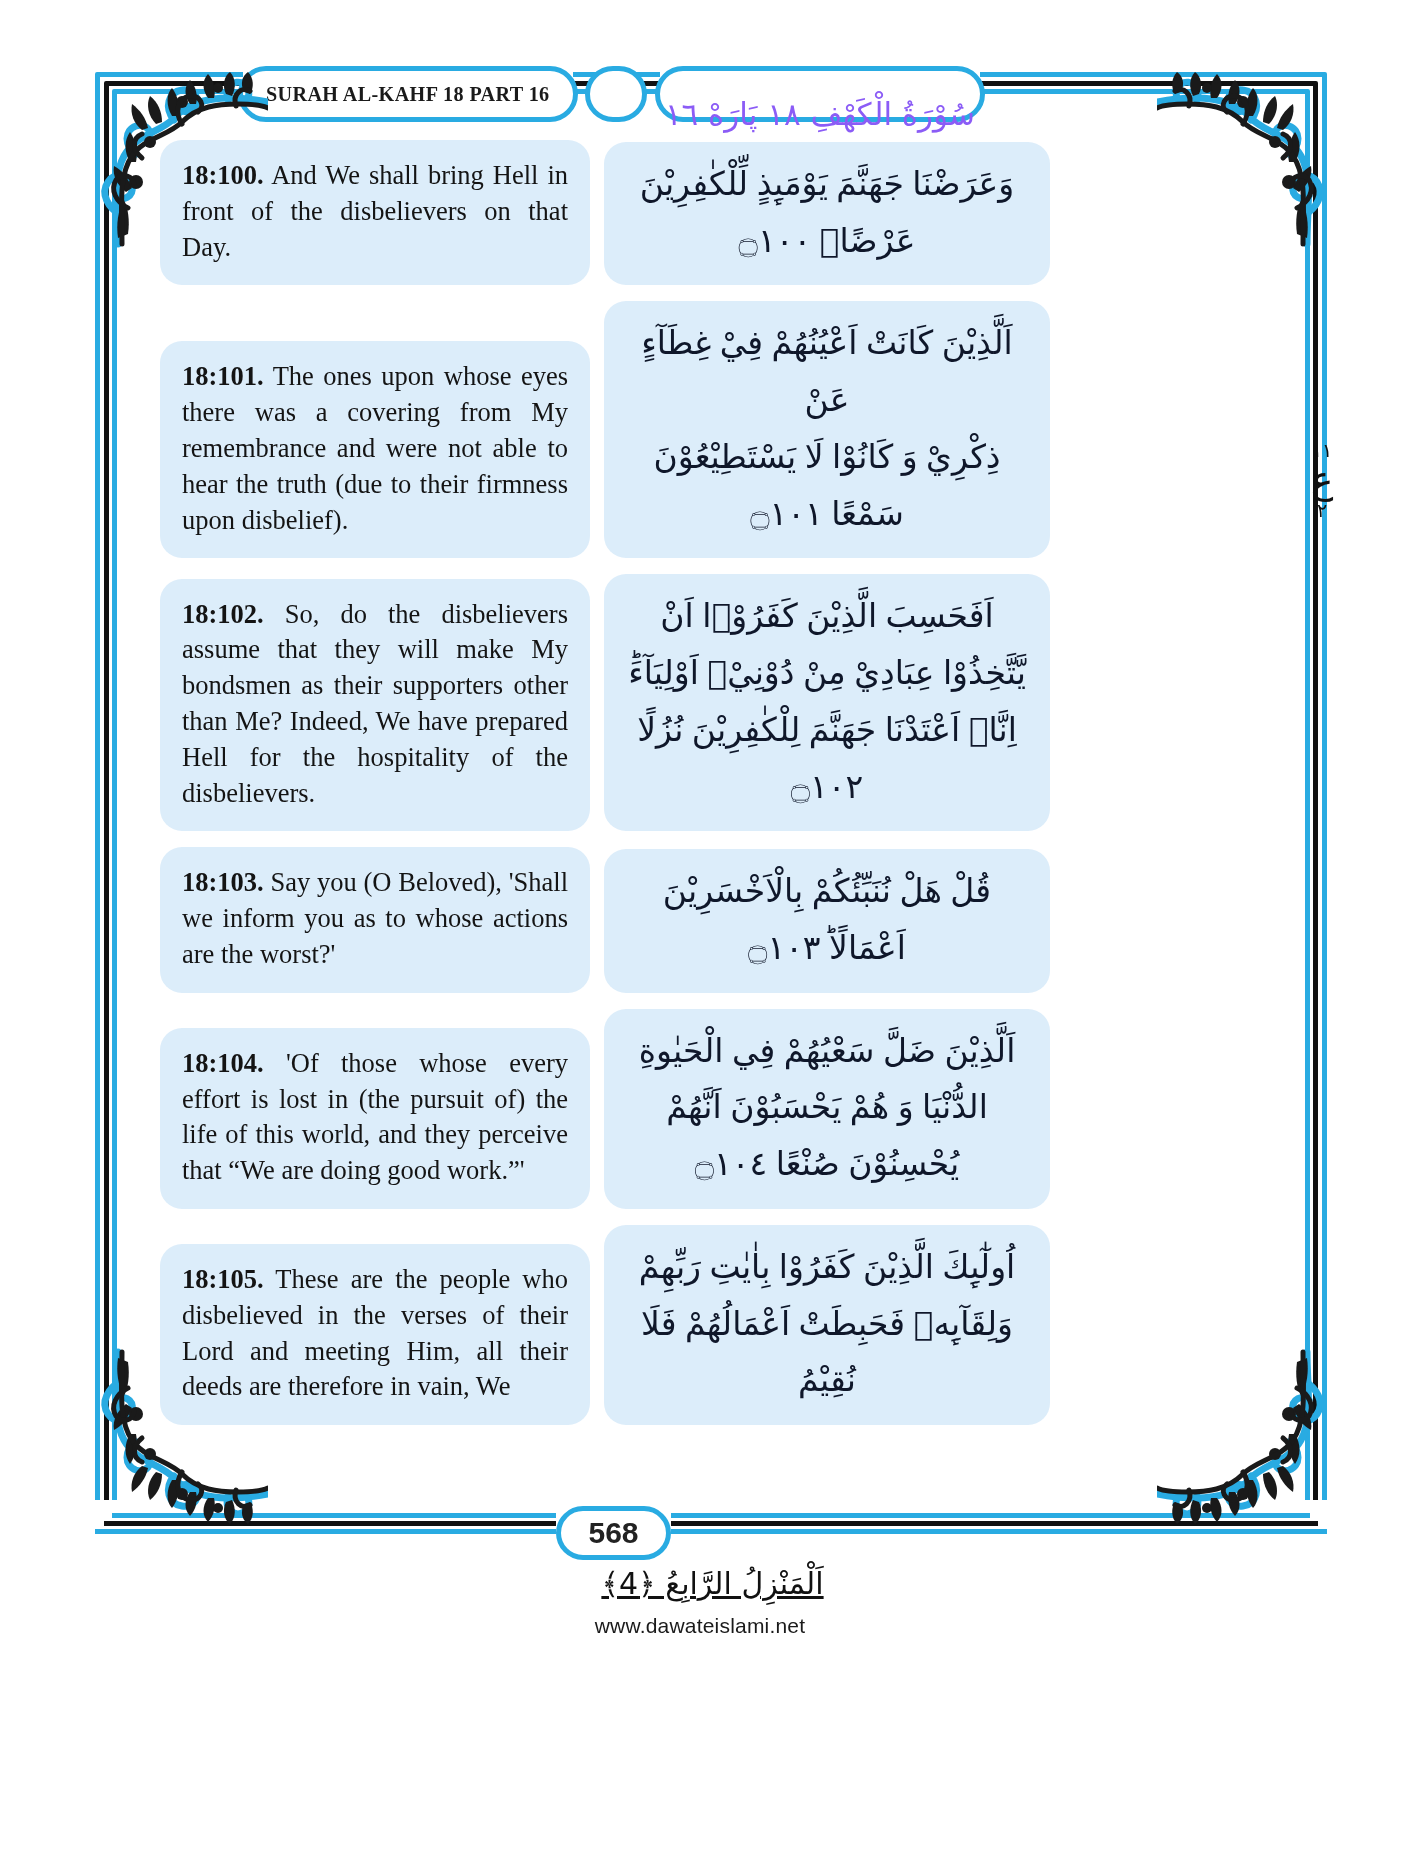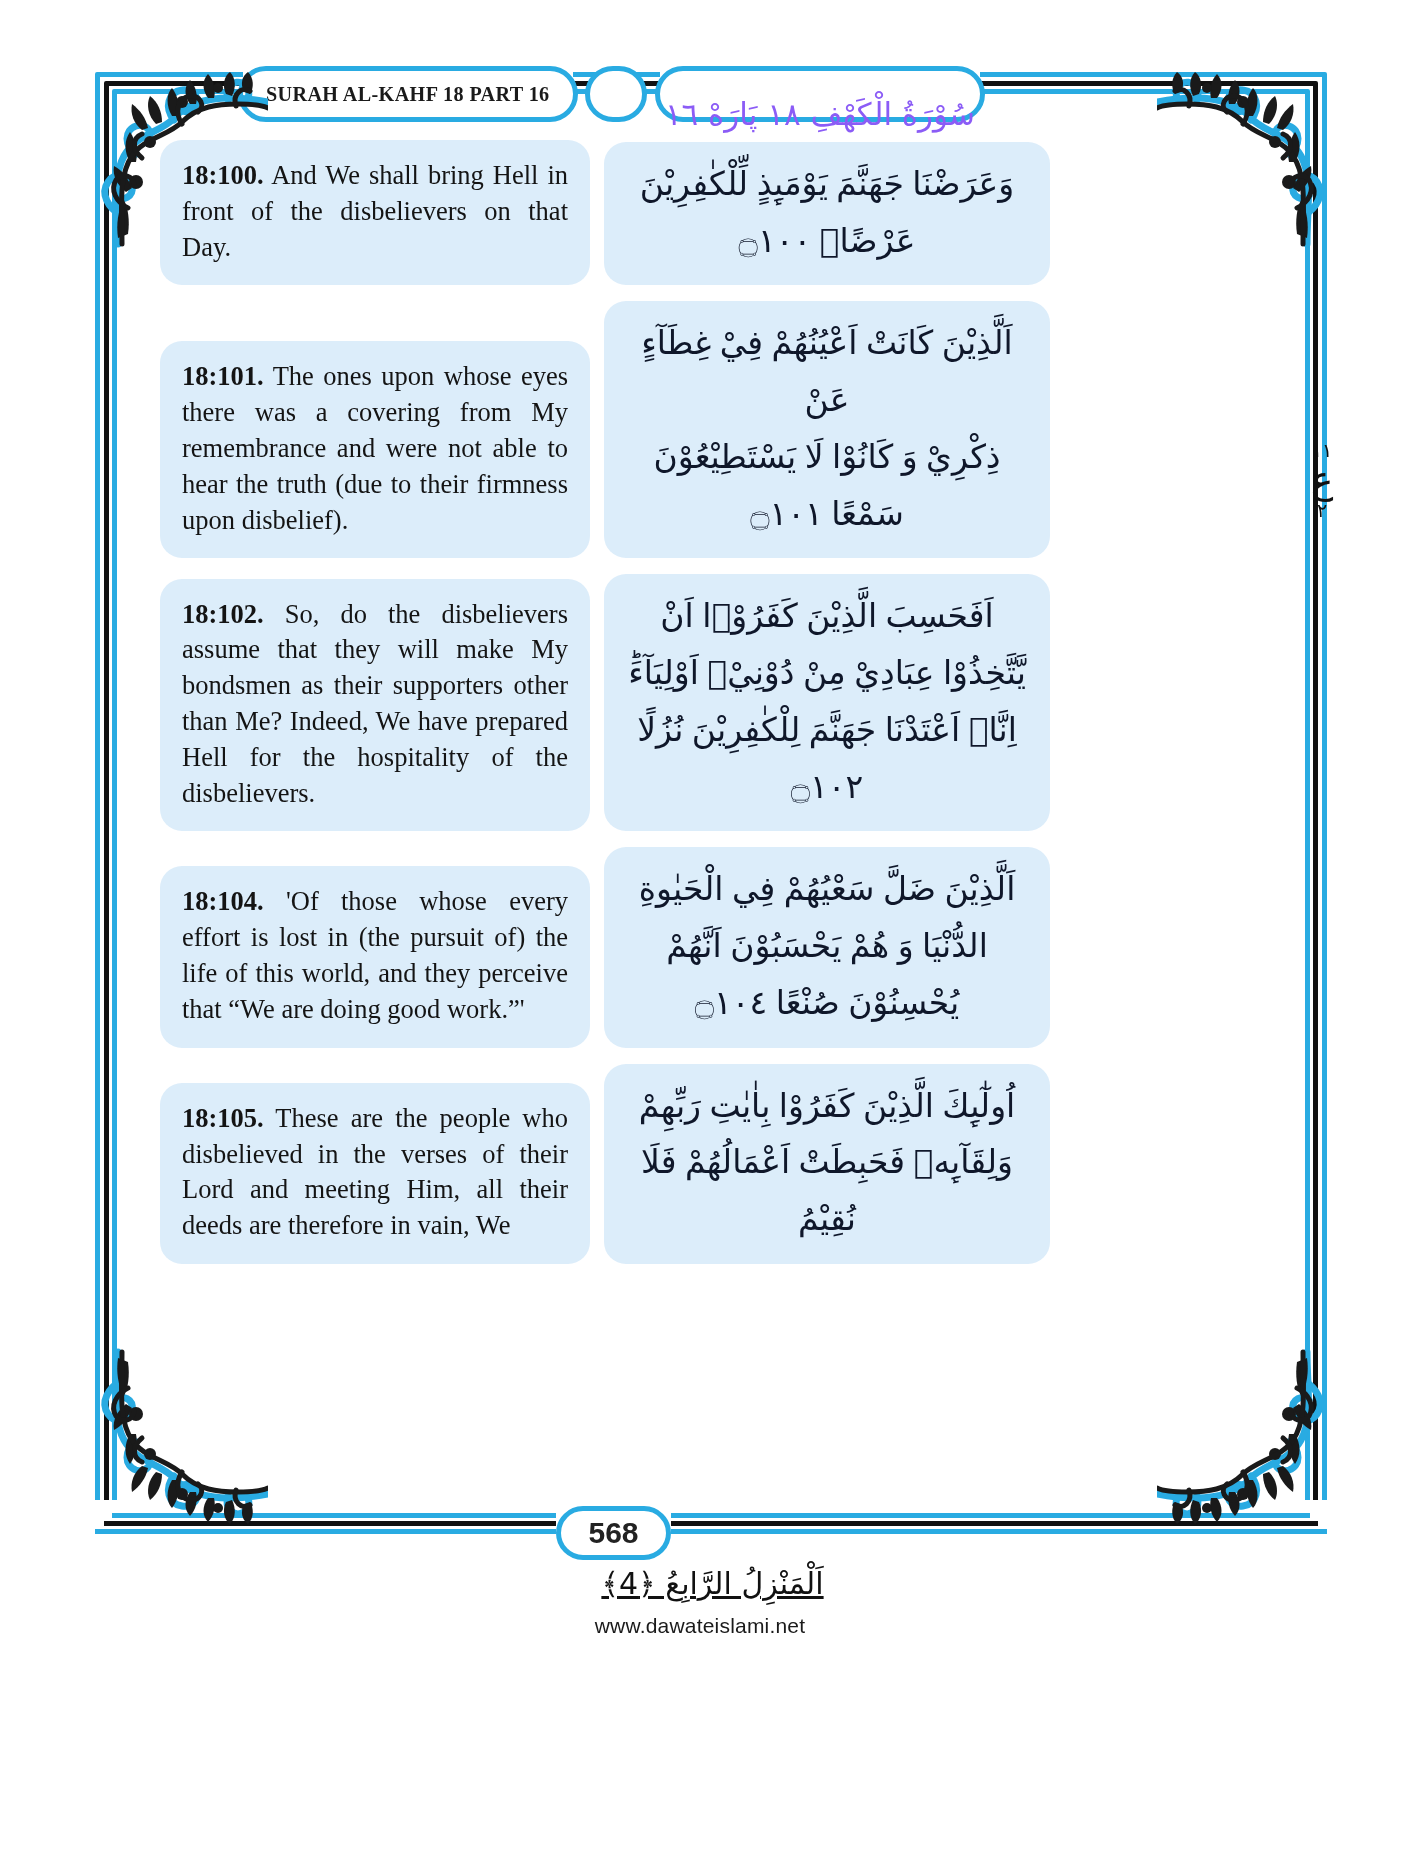--- a/index.html
+++ b/index.html
@@ -419,20 +419,29 @@
       <div class="bubble eng">
         <span class="vnum">18:102.</span><span> So, do the disbelievers assume that they will make My bondsmen as their supporters other than Me? Indeed, We have prepared Hell for the hospitality of the disbelievers.</span>
       </div>
       <div class="bubble ara">
         <div>اَفَحَسِبَ الَّذِيْنَ كَفَرُوْۤا اَنْ</div>
         <div>يَّتَّخِذُوْا عِبَادِيْ مِنْ دُوْنِيْۤ اَوْلِيَآءَؕ</div>
         <div>اِنَّاۤ اَعْتَدْنَا جَهَنَّمَ لِلْكٰفِرِيْنَ نُزُلًا ۝١٠٢</div>
       </div>
     </div>
 
+    <div class="row">
+      <div class="bubble eng">
+        <span class="vnum">18:103.</span><span> Say you (O Beloved), 'Shall we inform you as to whose actions are the worst?'</span>
+      </div>
+      <div class="bubble ara">
+        <div>قُلْ هَلْ نُنَبِّئُكُمْ بِالْاَخْسَرِيْنَ</div>
+        <div>اَعْمَالًاؕ ۝١٠٣</div>
+      </div>
+    </div>
 
     <div class="row">
       <div class="bubble eng">
         <span class="vnum">18:104.</span><span> 'Of those whose every effort is lost in (the pursuit of) the life of this world, and they perceive that “We are doing good work.”'</span>
       </div>
       <div class="bubble ara">
         <div>اَلَّذِيْنَ ضَلَّ سَعْيُهُمْ فِي الْحَيٰوةِ</div>
         <div>الدُّنْيَا وَ هُمْ يَحْسَبُوْنَ اَنَّهُمْ</div>
         <div>يُحْسِنُوْنَ صُنْعًا ۝١٠٤</div>
       </div>

